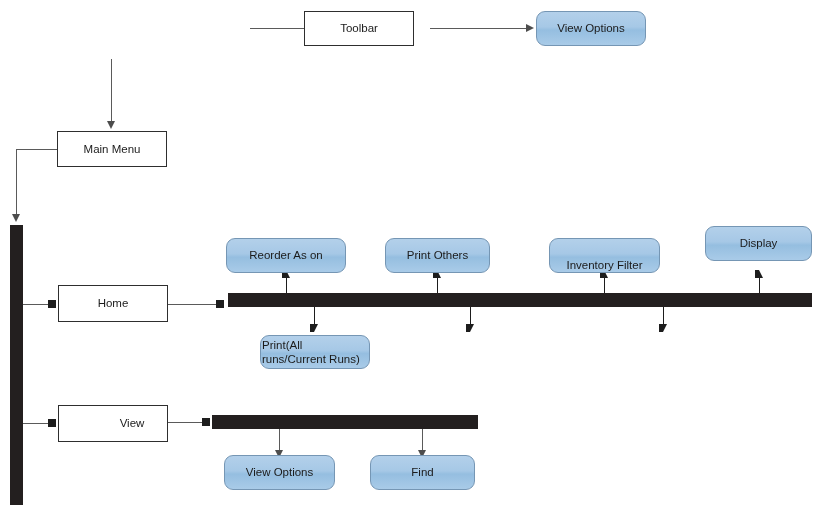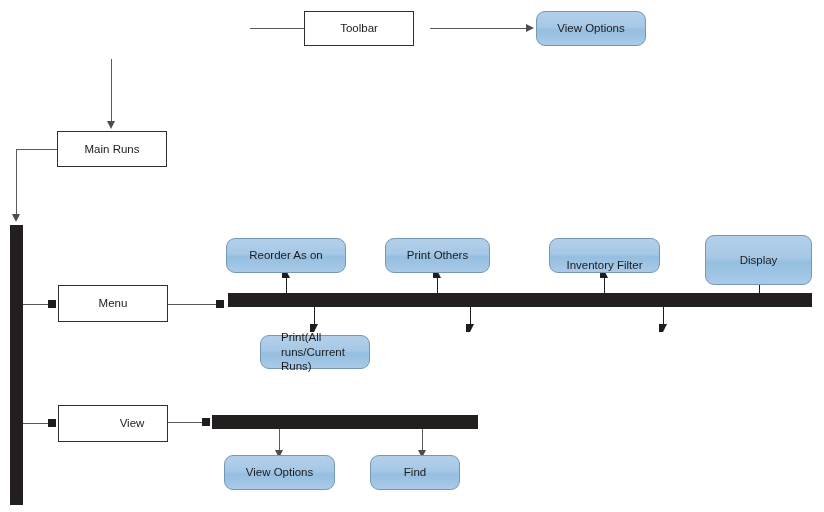--- a/index.html
+++ b/index.html
@@ -12,21 +12,21 @@
         align-items:center;justify-content:center;text-align:center;
         font-size:11.5px;color:#1b1b1b;line-height:1.25;}
 
   .node.blue{
       border:1px solid #7596b4;border-radius:9px;
       background:linear-gradient(180deg,#b3d0ea 0%,#a6c8e6 45%,#95bee0 55%,#a9cbe8 100%);
   }
   .node.plain{
       border:1px solid #2e2e2e;background:#ffffff;border-radius:0;
   }
-  .node.leftalign{justify-content:flex-start;text-align:left;padding-left:20px;}
+  .node.leftalign{justify-content:flex-start;text-align:left;padding-left:1px;}
 
   
   .bar{position:absolute;background:#231f1f;}
 
   
   .ln{position:absolute;background:#5a5a5a;}
   .ln.h{height:1px;}
   .ln.v{width:1px;}
   .ln.dark{background:#1d1d1d;}
 
@@ -57,34 +57,34 @@
   <div class="ah right" style="left:526px;top:24px;"></div>
 
   <div class="node blue" style="left:536px;top:11px;width:110px;height:35px;">
     <span>View Options</span>
   </div>
 
   <div class="ln v" style="left:111px;top:59px;height:64px;"></div>
   <div class="ah down" style="left:107px;top:121px;"></div>
 
   <div class="node plain" style="left:57px;top:131px;width:110px;height:36px;">
-    <span>Main Runs</span>
+    <span>Main Menu</span>
   </div>
 
   <div class="ln h" style="left:16px;top:149px;width:41px;"></div>
   <div class="ln v" style="left:16px;top:149px;height:66px;"></div>
   <div class="ah down" style="left:12px;top:214px;"></div>
 
   <div class="bar" style="left:10px;top:225px;width:13px;height:280px;"></div>
 
   <div class="ln h" style="left:23px;top:304px;width:27px;"></div>
   <div class="ah right dk" style="left:48px;top:300px;"></div>
 
   <div class="node plain" style="left:58px;top:285px;width:110px;height:37px;">
-    <span>Menu</span>
+    <span>Home</span>
   </div>
 
   <div class="ln h" style="left:23px;top:423px;width:27px;"></div>
   <div class="ah right dk" style="left:48px;top:419px;"></div>
 
   <div class="node plain" style="left:58px;top:405px;width:110px;height:37px;padding-left:38px;">
     <span>View</span>
   </div>
 
   <div class="ln h" style="left:168px;top:304px;width:50px;"></div>
@@ -105,21 +105,21 @@
   </div>
 
   <div class="ln v dark" style="left:604px;top:275px;height:18px;"></div>
   <div class="ah up dk" style="left:600px;top:270px;"></div>
   <div class="node blue" style="left:549px;top:238px;width:111px;height:35px;align-items:flex-end;">
     <span>Inventory Filter</span>
   </div>
 
   <div class="ln v dark" style="left:759px;top:275px;height:18px;"></div>
   <div class="ah up dk" style="left:755px;top:270px;"></div>
-  <div class="node blue" style="left:705px;top:235px;width:107px;height:50px;">
+  <div class="node blue" style="left:705px;top:226px;width:107px;height:35px;">
     <span>Display</span>
   </div>
 
   <div class="ln v dark" style="left:314px;top:307px;height:19px;"></div>
   <div class="ah down dk" style="left:310px;top:324px;"></div>
   <div class="node blue leftalign" style="left:260px;top:335px;width:110px;height:34px;">
     <span style="white-space:normal;display:block;width:118px;">Print(All runs/Current Runs)</span>
   </div>
 
   <div class="ln v dark" style="left:470px;top:307px;height:19px;"></div>
@@ -134,17 +134,17 @@
   <div class="bar" style="left:212px;top:415px;width:266px;height:14px;"></div>
 
   <div class="ln v" style="left:279px;top:429px;height:24px;"></div>
   <div class="ah down" style="left:275px;top:450px;"></div>
   <div class="node blue" style="left:224px;top:455px;width:111px;height:35px;">
     <span>View Options</span>
   </div>
 
   <div class="ln v" style="left:422px;top:429px;height:24px;"></div>
   <div class="ah down" style="left:418px;top:450px;"></div>
-  <div class="node blue" style="left:370px;top:455px;width:90px;height:35px;">
+  <div class="node blue" style="left:370px;top:455px;width:105px;height:35px;">
     <span>Find</span>
   </div>
 
 </div>
 
 </body></html>

